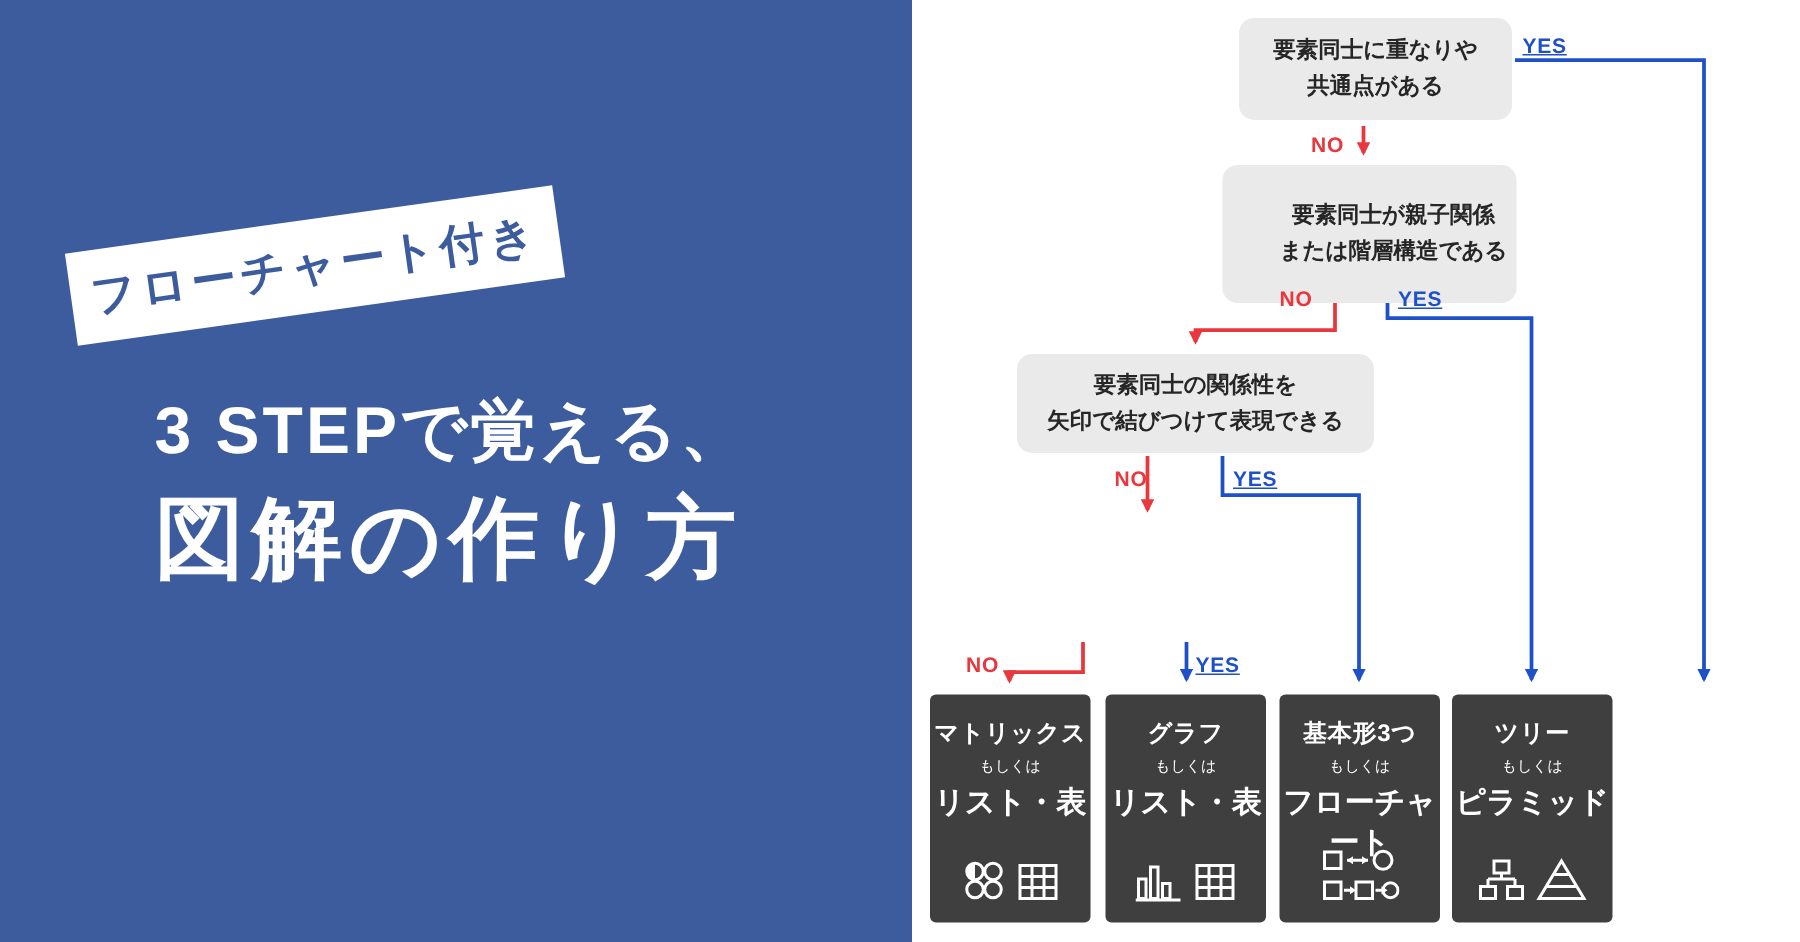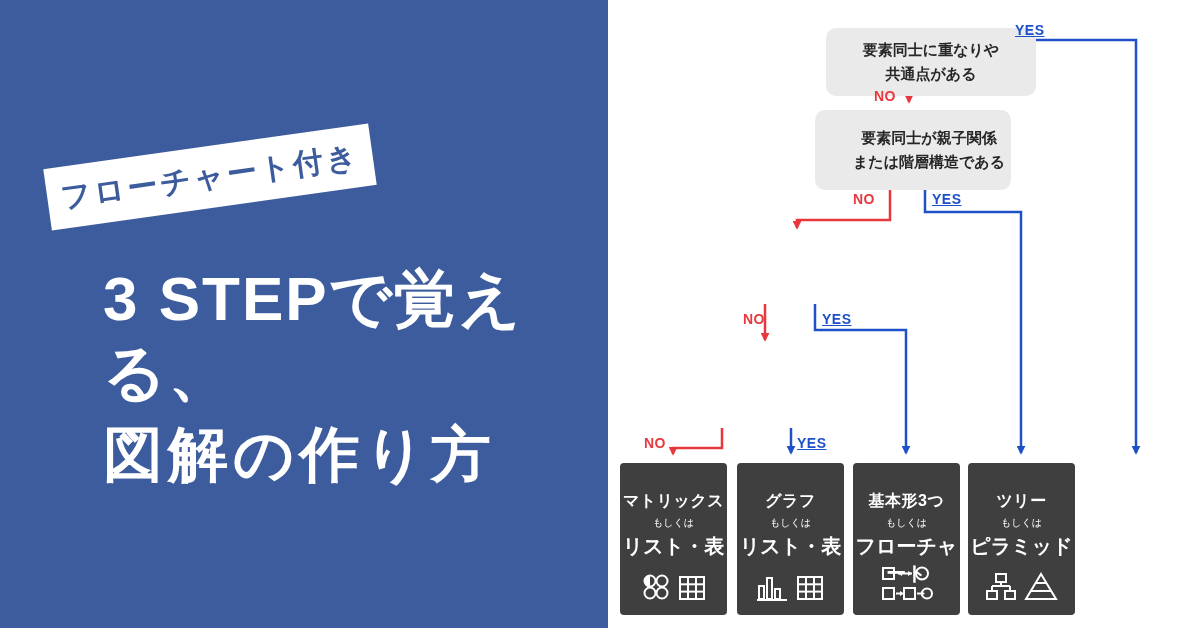--- a/index.html
+++ b/index.html
@@ -6,48 +6,48 @@
   html,body { width:1200px; height:628px; }
   body { font-family:"Liberation Sans", sans-serif; background:#fff; }
   .canvas { position:relative; width:1200px; height:628px; background:#ffffff; overflow:hidden; }
 
   
   .left-panel { position:absolute; left:0; top:0; width:608px; height:628px; background:#3d5c9e; }
   .ribbon { position:absolute; left:46px; top:146px; width:328px; height:62px; background:#ffffff;
             transform:rotate(-8deg); display:flex; align-items:center; justify-content:center; }
   .ribbon-text { color:#3d5c9e; font-size:30px; font-weight:bold; letter-spacing:3px; }
   .main-title { position:absolute; left:103px; top:262px; color:#ffffff; font-weight:bold; }
-  .title-line1 { font-size:62px; letter-spacing:2px; line-height:1.2; }
+  .title-line1 { font-size:44px; letter-spacing:2px; line-height:1.2; }
   .title-line2 { font-size:60px; letter-spacing:5px; line-height:1.2; margin-top:8px; }
 
   
   .qbox { position:absolute; background:#eaeaea; border-radius:10px; display:flex; align-items:center;
           justify-content:center; text-align:center; font-weight:bold; color:#262626; font-size:15px;
           line-height:1.6; }
   .qbox .qtext { white-space:pre-line; }
-  .q1 { left:826px; top:28px;  width:210px; height:68px; }
-  .q2 { left:815px; top:110px; width:196px; height:80px;padding-left:32px; }
+  .q1 { left:826px; top:12px;  width:182px; height:68px; }
+  .q2 { left:815px; top:110px; width:196px; height:92px;padding-left:32px; }
   .q3 { left:678px; top:236px; width:238px; height:66px; }
   .q4 { left:654px; top:347px; width:236px; height:79px; font-size:14px; }
   .tag-yes { color:#1e50c8; margin-left:7px; }
   .tag-no  { color:#e8383d; }
 
   
   .flow-label { position:absolute; font-weight:bold; font-size:14px; letter-spacing:0.5px; }
   .flow-label.yes { color:#1e50c8;text-decoration:underline; }
   .flow-label.no  { color:#e8383d; }
 
   
   svg.arrows { position:absolute; left:0; top:0; pointer-events:none; }
   .arrow-red  { stroke:#e8383d; stroke-width:2.5; fill:none; marker-end:url(#ar); }
   .arrow-blue { stroke:#1e50c8; stroke-width:2.5; fill:none; marker-end:url(#ab); }
 
   
   .rbox { position:absolute; top:463px; width:107px; height:152px; background:#3f3f3f; border-radius:4px;
-          color:#fff; text-align:center; padding-top:28px; }
+          color:#fff; text-align:center; padding-top:16px; }
   .rtitle { font-size:16px; font-weight:bold; letter-spacing:0.5px; }
   .rconj  { font-size:10px; margin:4px 0 3px 0; }
   .ralt   { font-size:20px; font-weight:bold; }
   .ricons { position:absolute; left:0; right:0; bottom:13px; display:flex; justify-content:center;
             align-items:flex-end; gap:7px; }
   .ricons svg { display:block; }
 </style>
 </head>
 <body>
 
@@ -84,20 +84,24 @@
     <path class="arrow-blue" d="M791 428 V453"></path>
   </svg>
 
   <div class="qbox q1">
     <div class="qtext">要素同士に重なりや
 共通点がある</div>
   </div>
   <div class="qbox q2">
     <div class="qtext">要素同士が親子関係
 または階層構造である</div>
+  </div>
+  <div class="qbox q3">
+    <div class="qtext">要素同士の関係性を
+矢印で結びつけて表現できる</div>
   </div>
 
   <div class="flow-label yes" style="left:1015px; top:22px;">YES</div>
   <div class="flow-label no" style="left:874px;  top:88px;">NO</div>
   <div class="flow-label no" style="left:853px;  top:191px;">NO</div>
   <div class="flow-label yes" style="left:932px;  top:191px;">YES</div>
   <div class="flow-label no" style="left:743px;  top:311px;">NO</div>
   <div class="flow-label yes" style="left:822px;  top:311px;">YES</div>
   <div class="flow-label no" style="left:644px;  top:435px;">NO</div>
   <div class="flow-label yes" style="left:797px;  top:435px;">YES</div>

